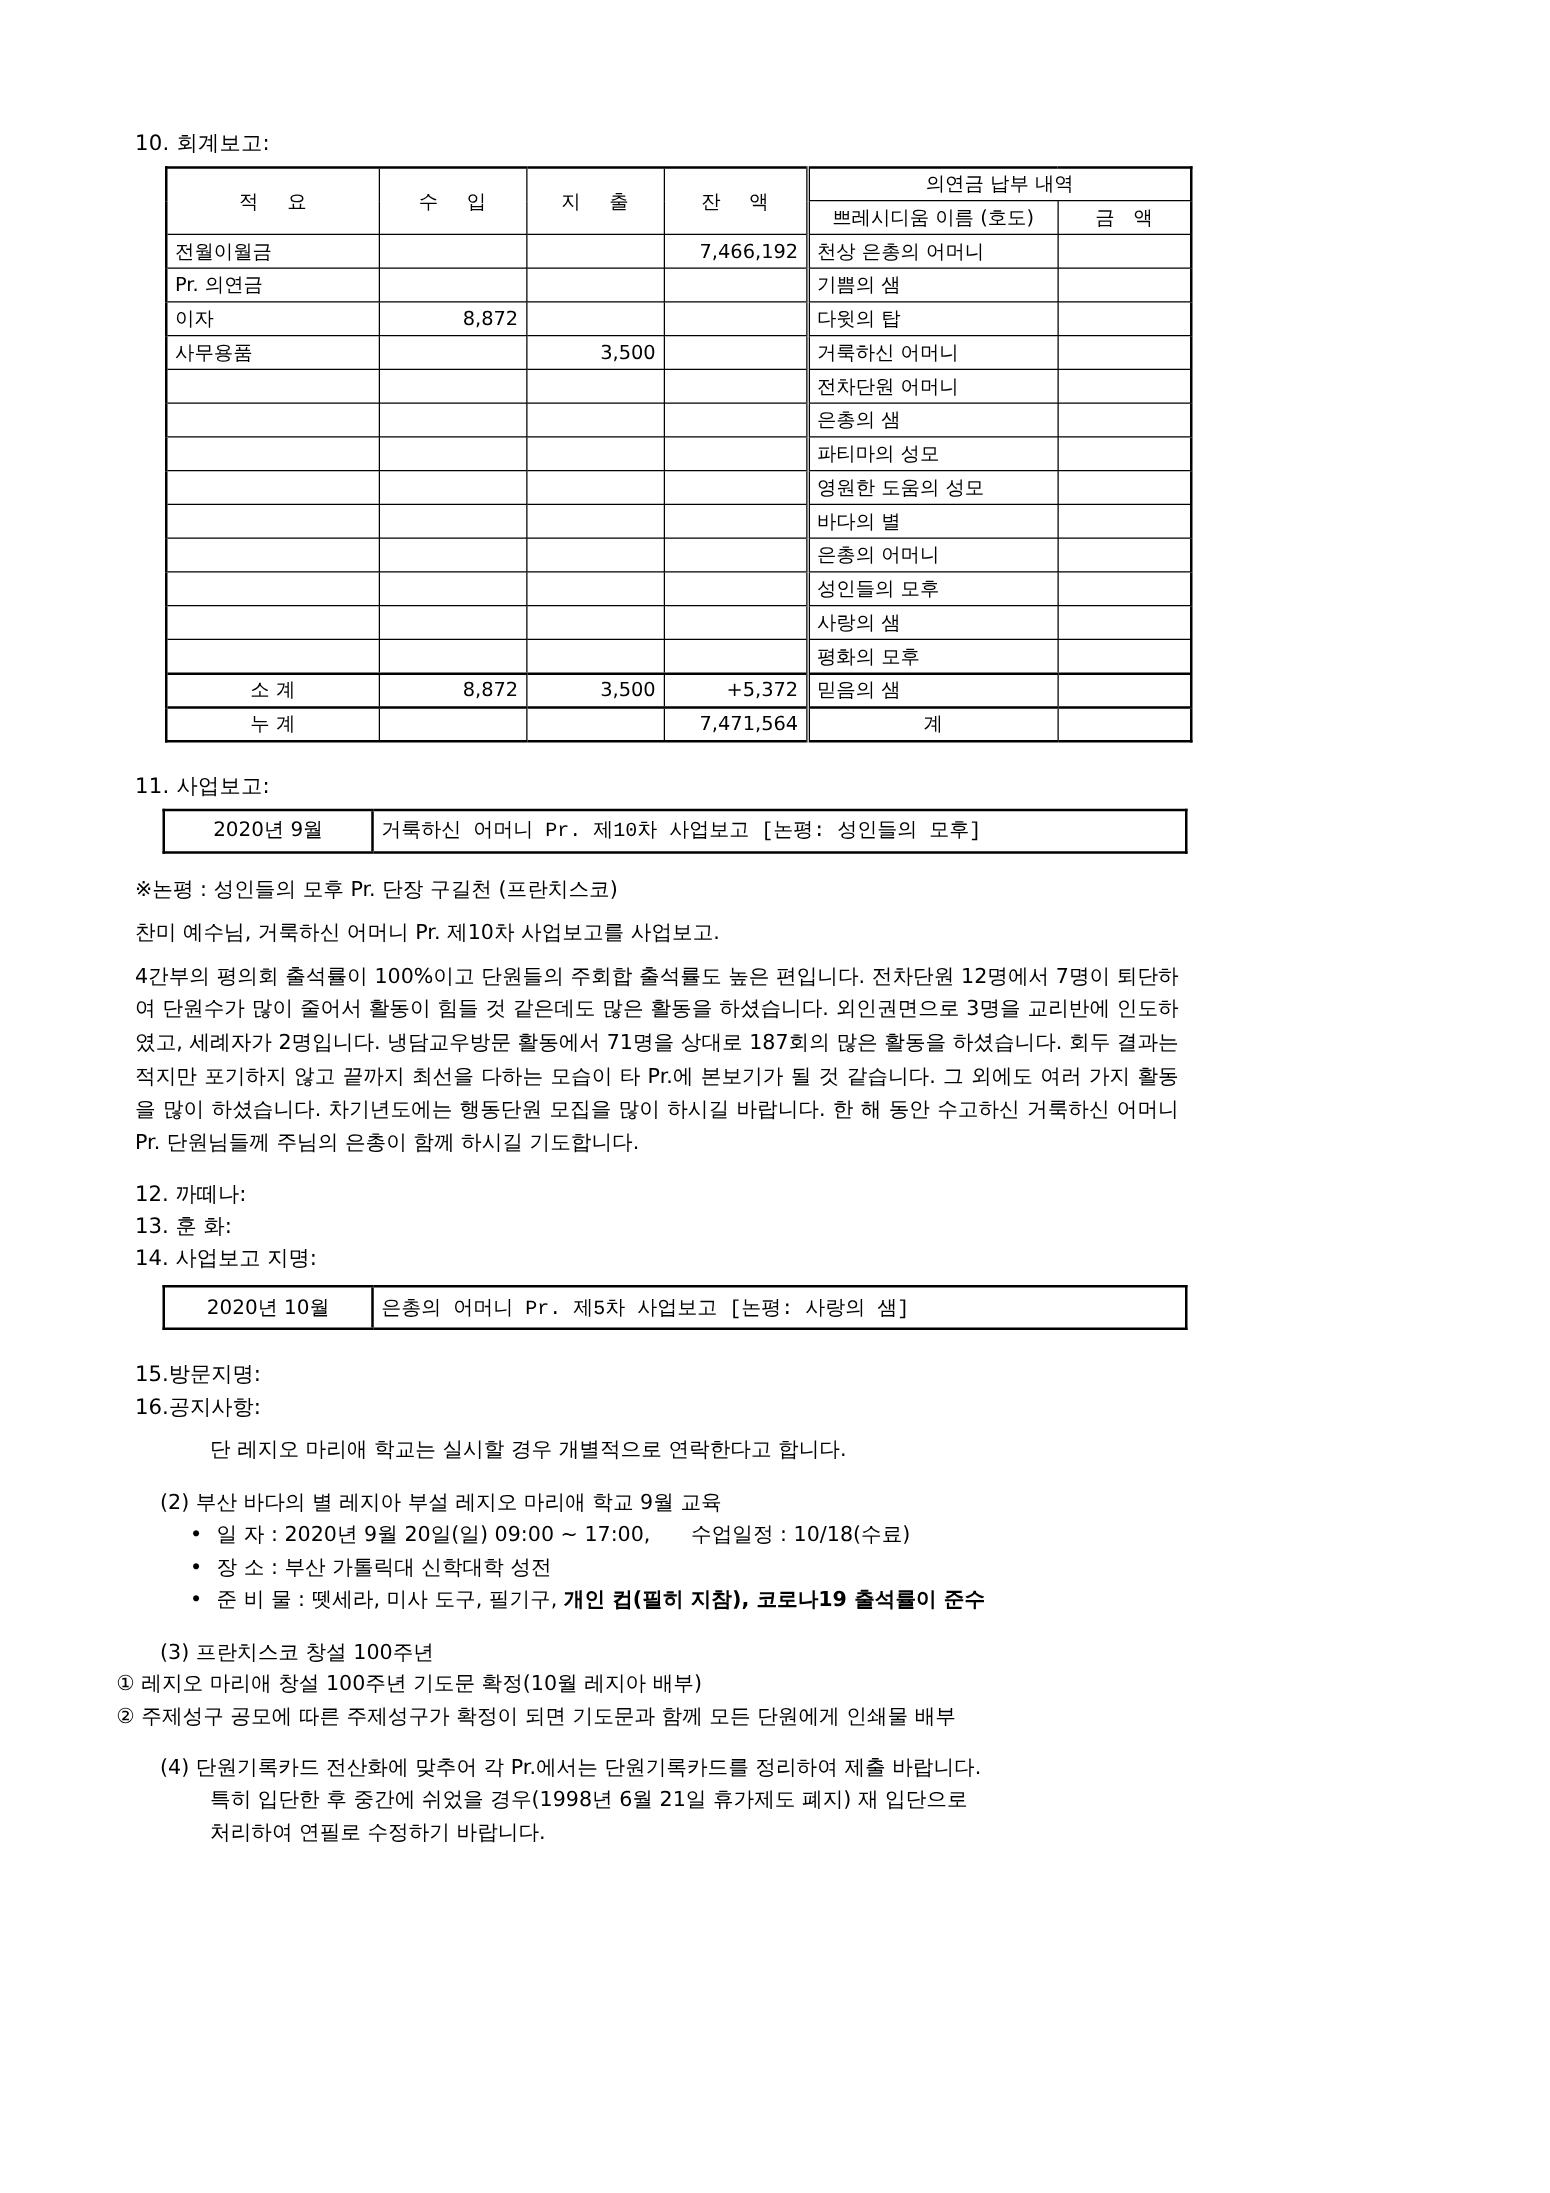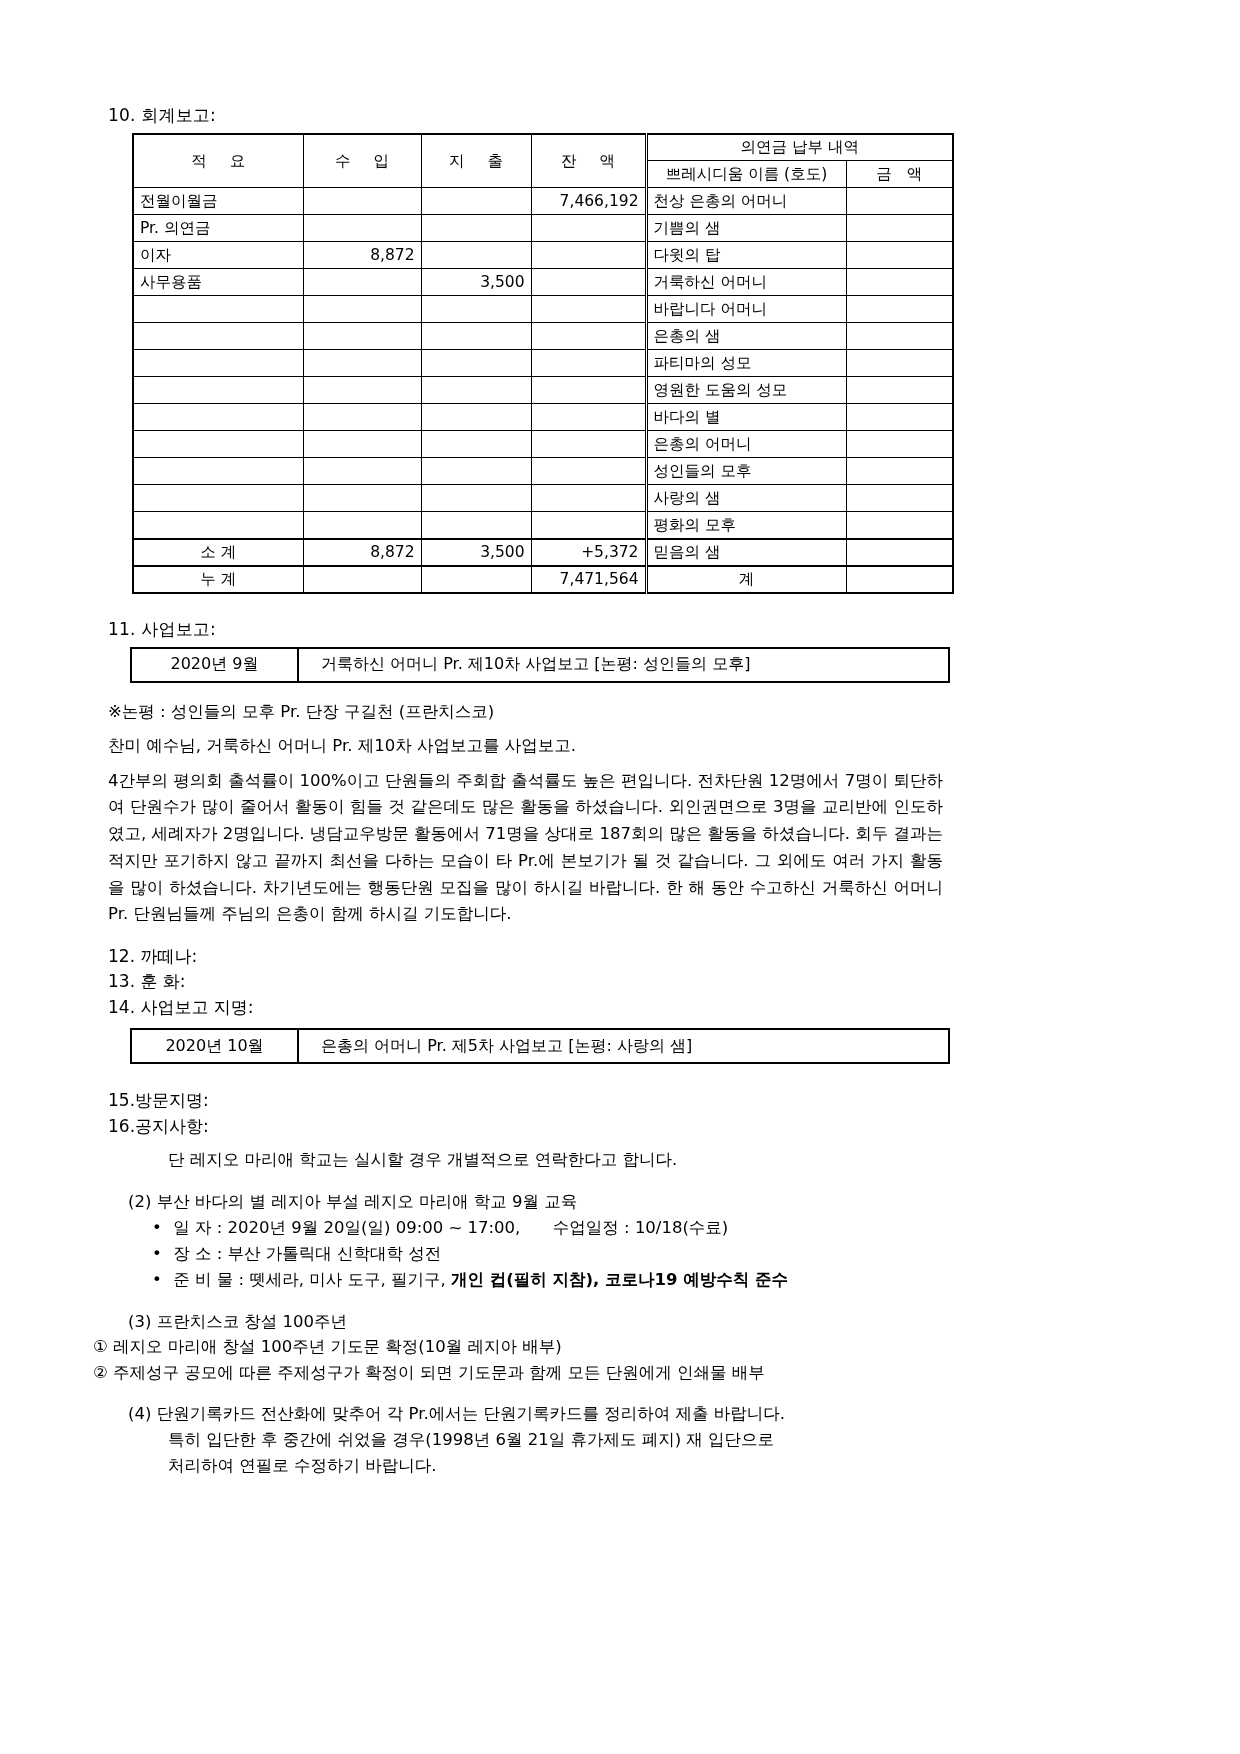--- a/index.html
+++ b/index.html
@@ -89,21 +89,21 @@
     width: 820px;
     font-size: 16px;
   }
   table.report td {
     border: 2.2px solid #000;
     height: 32px;
     padding: 0 10px;
     vertical-align: middle;
   }
   table.report td.rp-date { width: 145px; text-align: center; border-right-width: 1.5px;}
-  table.report td.rp-text { text-align: left; padding-left: 22px; }
+  table.report td.rp-text { text-align: left; padding-left: 6px; font-family: Liberation Mono, monospace; }
 
   
   .para {
     font-size: 16.5px;
     line-height: 1.62;
     padding-left: 108px;
     padding-right: 110px;
     margin: 0;
     text-align: justify;
     text-justify: inter-character;
@@ -212,21 +212,21 @@
           <td class="t-right">3,500</td>
           <td class="t-right"></td>
           <td class="t-left thick-left">거룩하신 어머니</td>
           <td class="outer-right"></td>
         </tr>
         <tr>
           <td class="outer-left t-left"></td>
           <td class="t-right"></td>
           <td class="t-right"></td>
           <td class="t-right"></td>
-          <td class="t-left thick-left">바랍니다 어머니</td>
+          <td class="t-left thick-left">전차단원 어머니</td>
           <td class="outer-right"></td>
         </tr>
         <tr>
           <td class="outer-left t-left"></td>
           <td class="t-right"></td>
           <td class="t-right"></td>
           <td class="t-right"></td>
           <td class="t-left thick-left">은총의 샘</td>
           <td class="outer-right"></td>
         </tr>
@@ -370,21 +370,21 @@
   </div>
   <div class="bullet-line">
     <span class="dot">•</span>
     <span>장     소 :</span>
     <span>부산 가톨릭대 신학대학 성전</span>
   </div>
   <div class="bullet-line">
     <span class="dot">•</span>
     <span>준 비 물 :</span>
     <span>뗏세라, 미사 도구, 필기구,</span>
-    <span class="strongish">개인 컵(필히 지참), 코로나19 예방수칙 준수</span>
+    <span class="strongish">개인 컵(필히 지참), 코로나19 출석률이 준수</span>
   </div>
 
   <div class="gap-m"></div>
 
   <div class="notice-item">
     <span>(3)</span>
     <span>프란치스코 창설 100주년</span>
   </div>
   <div class="n-sub-circ">① 레지오 마리애 창설 100주년 기도문 확정(10월 레지아 배부)</div>
   <div class="n-sub-circ">② 주제성구 공모에 따른 주제성구가 확정이 되면 기도문과 함께 모든 단원에게 인쇄물 배부</div>

